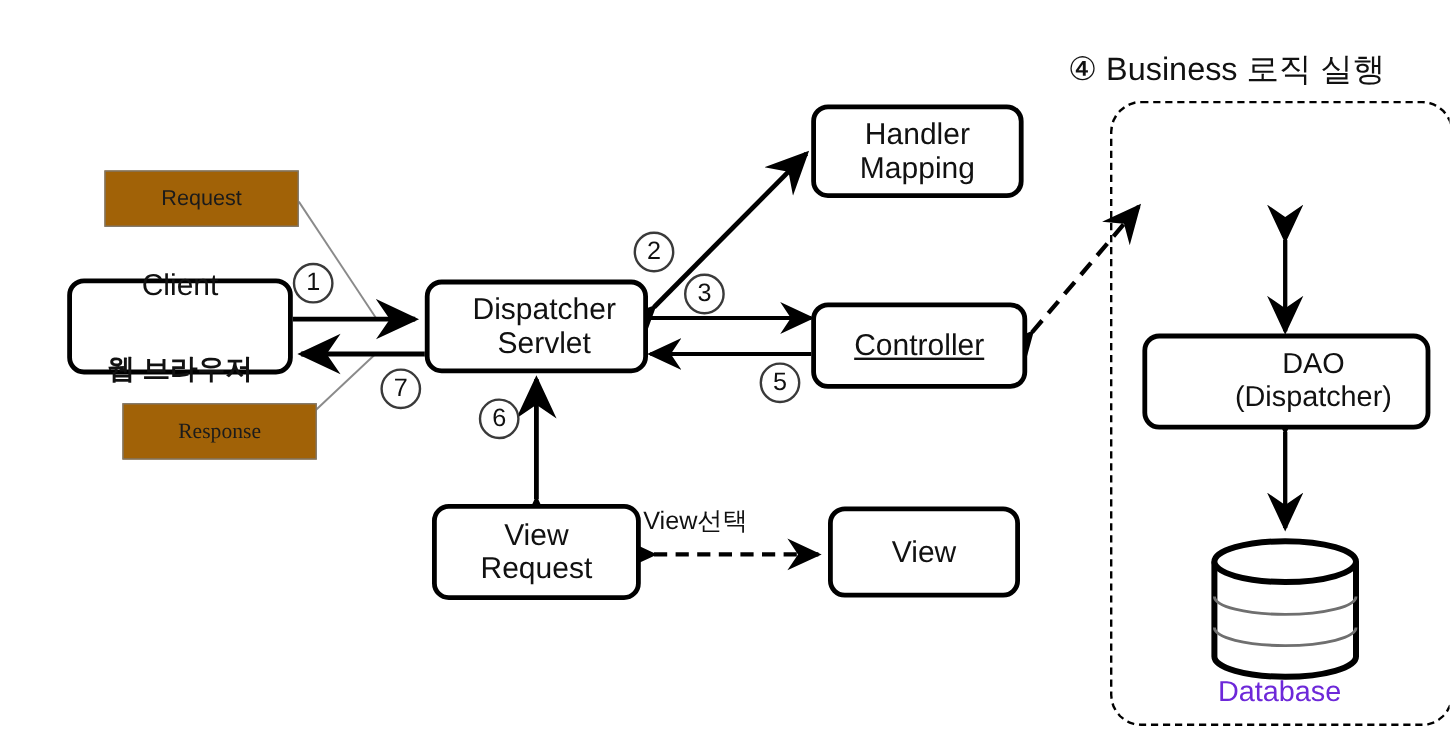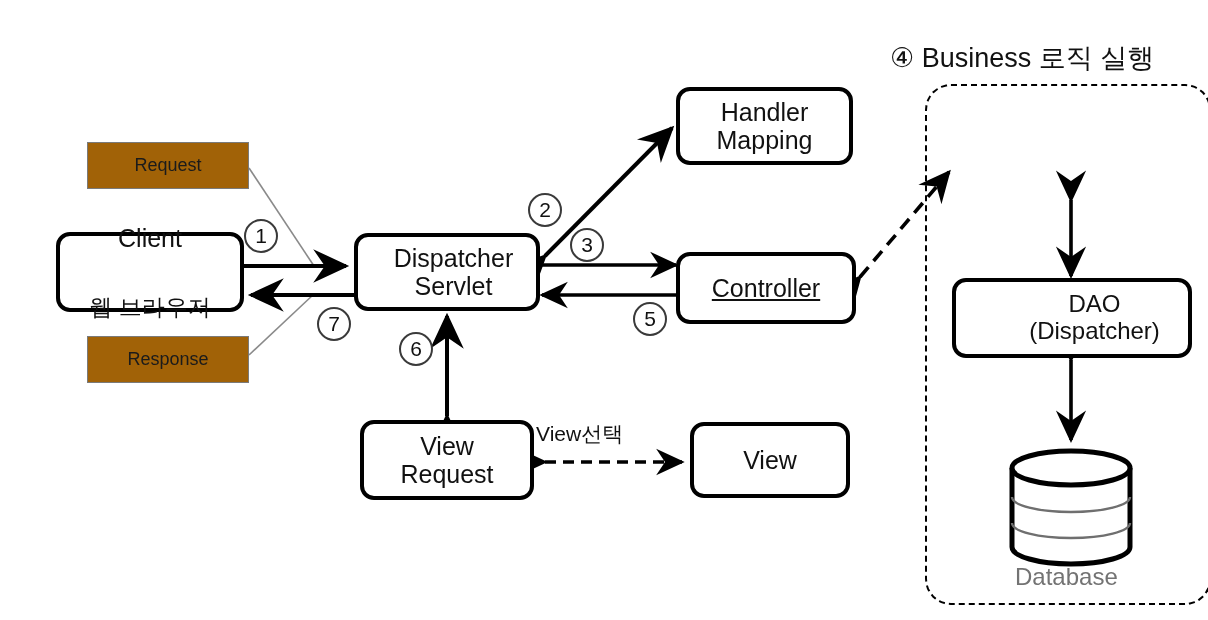--- a/index.html
+++ b/index.html
@@ -14,21 +14,21 @@
   .thinbox{position:absolute;box-sizing:border-box;display:flex;align-items:center;
        justify-content:center;background:#a16207;border:1.5px solid #7a7a7a;border-radius:0;
        font-size:18px;color:#1b1b1b;}
   .dashwrap{position:absolute;box-sizing:border-box;border:2.5px dashed #000;
        border-radius:26px;background:transparent;}
   .num{position:absolute;box-sizing:border-box;width:34px;height:34px;border:2px solid #3a3a3a;
        border-radius:50%;display:flex;align-items:center;justify-content:center;
        font-size:21px;color:#111;background:#fff;}
   .plainlabel{position:absolute;font-size:21px;color:#111;white-space:nowrap;background:#fff;}
   .title{position:absolute;font-size:27px;color:#111;white-space:nowrap;}
-  .dbcap{position:absolute;font-size:24px;color:#737373;white-space:nowrap;}
+  .dbcap{position:absolute;font-size:24px;color:#6d28d9;white-space:nowrap;}
 </style>
 </head>
 <body>
 
 <div id="stage">
 
   <svg class="layer" viewBox="0 0 1208 620">
     <defs>
       <marker id="ah" markerWidth="9" markerHeight="9" refX="7.6" refY="4.5" orient="auto" markerUnits="strokeWidth">
         <path d="M0,0.6 L8.4,4.5 L0,8.4 L2.6,4.5 Z" fill="#000"></path>
@@ -96,27 +96,27 @@
   <div class="dashwrap" style="left:901px;top:84px;width:286px;height:521px;"></div>
 
   <div class="title" style="left:866px;top:40px;">
     <span>④</span>
     <span>Business 로직 실행</span>
   </div>
 
   <div class="thinbox" style="left:63px;top:142px;width:162px;height:47px;">
     <span>Request</span>
   </div>
-  <div class="thinbox" style="left:63px;top:336px;width:162px;height:47px;">
+  <div class="thinbox" style="left:78px;top:336px;width:162px;height:47px;font-family:Liberation Serif, serif;">
     <span>Response</span>
   </div>
 
   <div class="box" style="left:32px;top:232px;width:188px;height:80px;font-size:25px;gap:43px;">
     <span class="l1">Client</span>
-    <span class="l2" style="font-size:23px;">웹 브라우저</span>
+    <span class="l2" style="font-size:23px;font-weight:bold;">웹 브라우저</span>
   </div>
 
   <div class="box" style="left:330px;top:233px;width:186px;height:78px;font-size:25px;padding-left:13px;">
     <span class="l1">Dispatcher</span>
     <span class="l2">Servlet</span>
   </div>
 
   <div class="box" style="left:652px;top:87px;width:177px;height:78px;font-size:25px;">
     <span class="l1">Handler</span>
     <span class="l2">Mapping</span>

